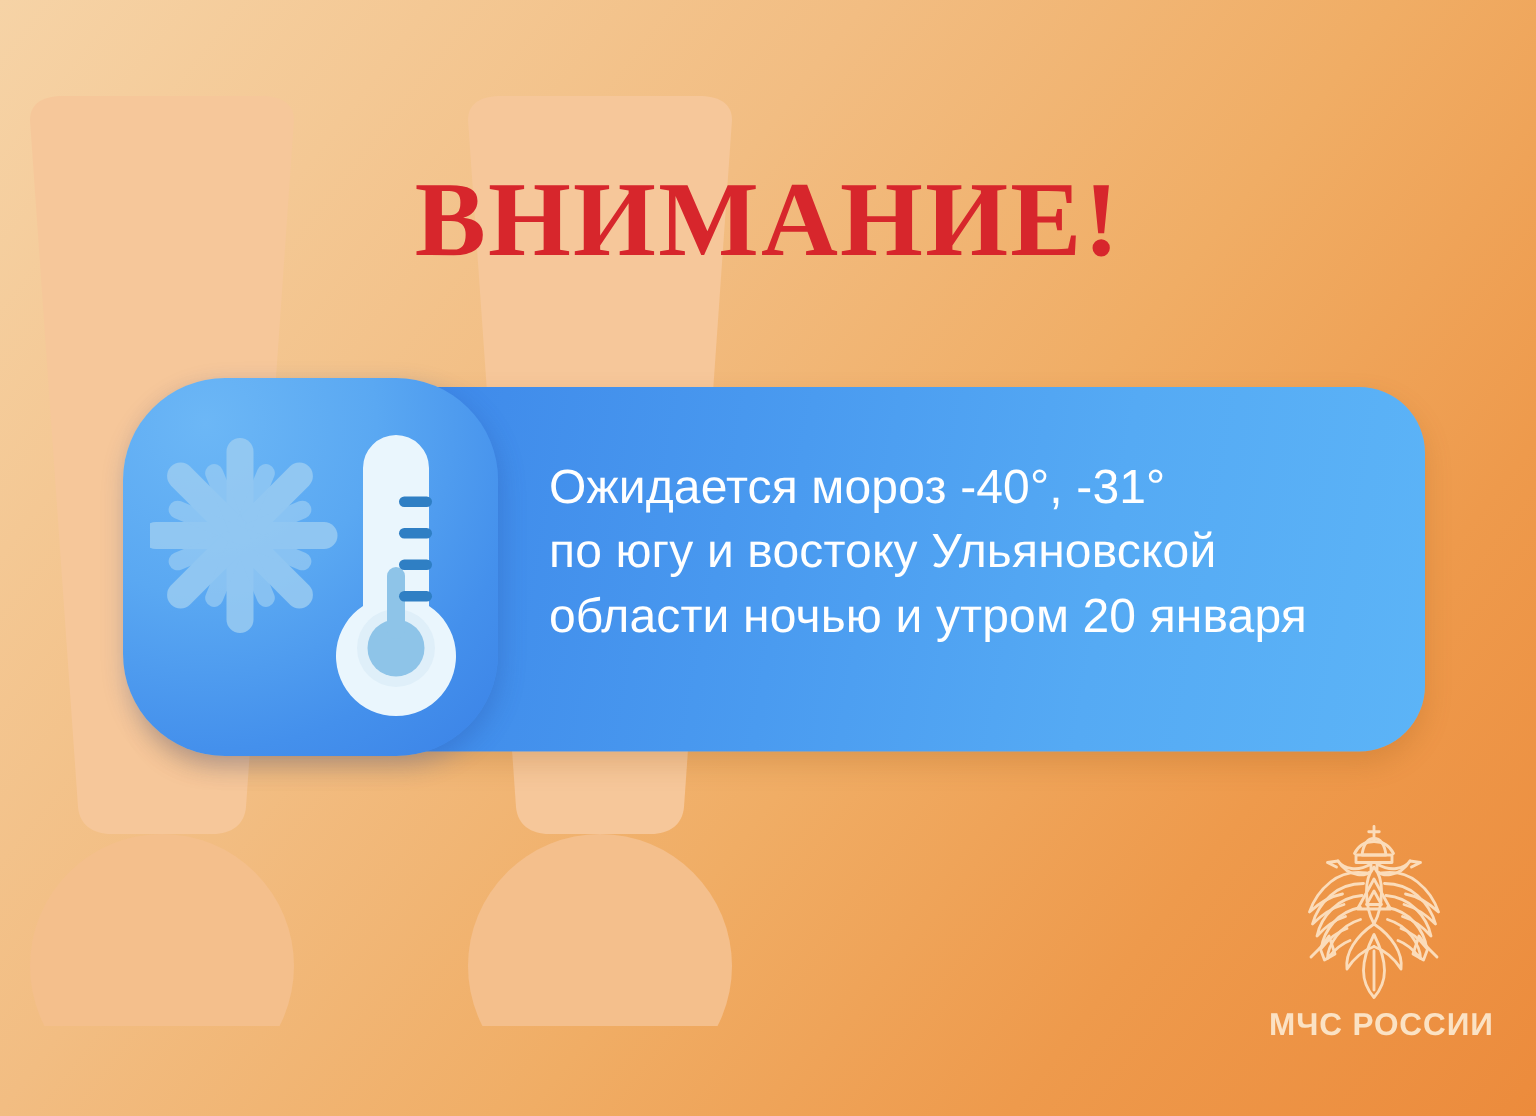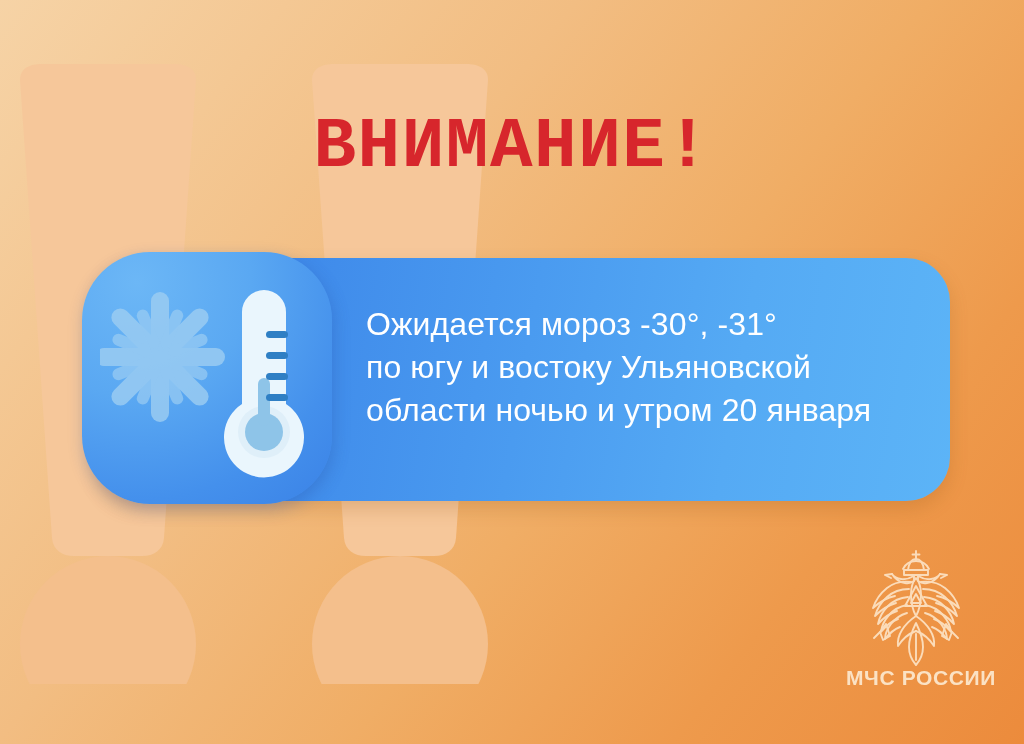--- a/index.html
+++ b/index.html
@@ -44,21 +44,21 @@
     left: 0;
     top: 108px;
     width: 1024px;
     text-align: center;
     font-size: 71px;
     line-height: 78px;
     font-weight: bold;
     letter-spacing: 1.5px;
     color: #d7262c;
     white-space: nowrap;
-    font-family: Liberation Mono, monospace;
+    font-family: Liberation Serif, serif;
   }
 
   
   #bar-wrap {
     position: absolute;
     left: 82px;
     top: 252px;
     width: 868px;
     height: 252px;
   }
@@ -113,20 +113,21 @@
   #logo {
     position: absolute;
     left: 846px;
     top: 548px;
     width: 140px;
     height: 160px;
     text-align: center;
   }
   #emblem { width: 120px; height: 118px; margin: 0 auto; display: block; }
   #logo-text {
+    margin-top: 6px;
     font-size: 21px;
     font-weight: bold;
     letter-spacing: 0.6px;
     color: #fbe2c4;
     white-space: nowrap;
     font-family: "Liberation Sans", sans-serif;
   }
 </style>
 </head>
 <body>
@@ -187,21 +188,21 @@
             </g>
           </g>
 
         </svg>
       </div>
     </div>
 
   </div>
 
   <div id="message">
-    <span class="mline">Ожидается мороз -30°, -31°</span>
+    <span class="mline">Ожидается мороз -40°, -31°</span>
     <span class="mline">по югу и востоку Ульяновской</span>
     <span class="mline">области ночью и утром 20 января</span>
   </div>
 
   <div id="logo">
     <svg id="emblem" viewBox="0 0 120 118">
       <g fill="none" stroke="#fbdcba" stroke-width="1.9" stroke-linejoin="round" stroke-linecap="round">
 
         <path d="M60 3 v9 M56.5 6.5 h7"></path>
         <path d="M52 22 q1.5 -11 8 -11 q6.5 0 8 11 z"></path>

